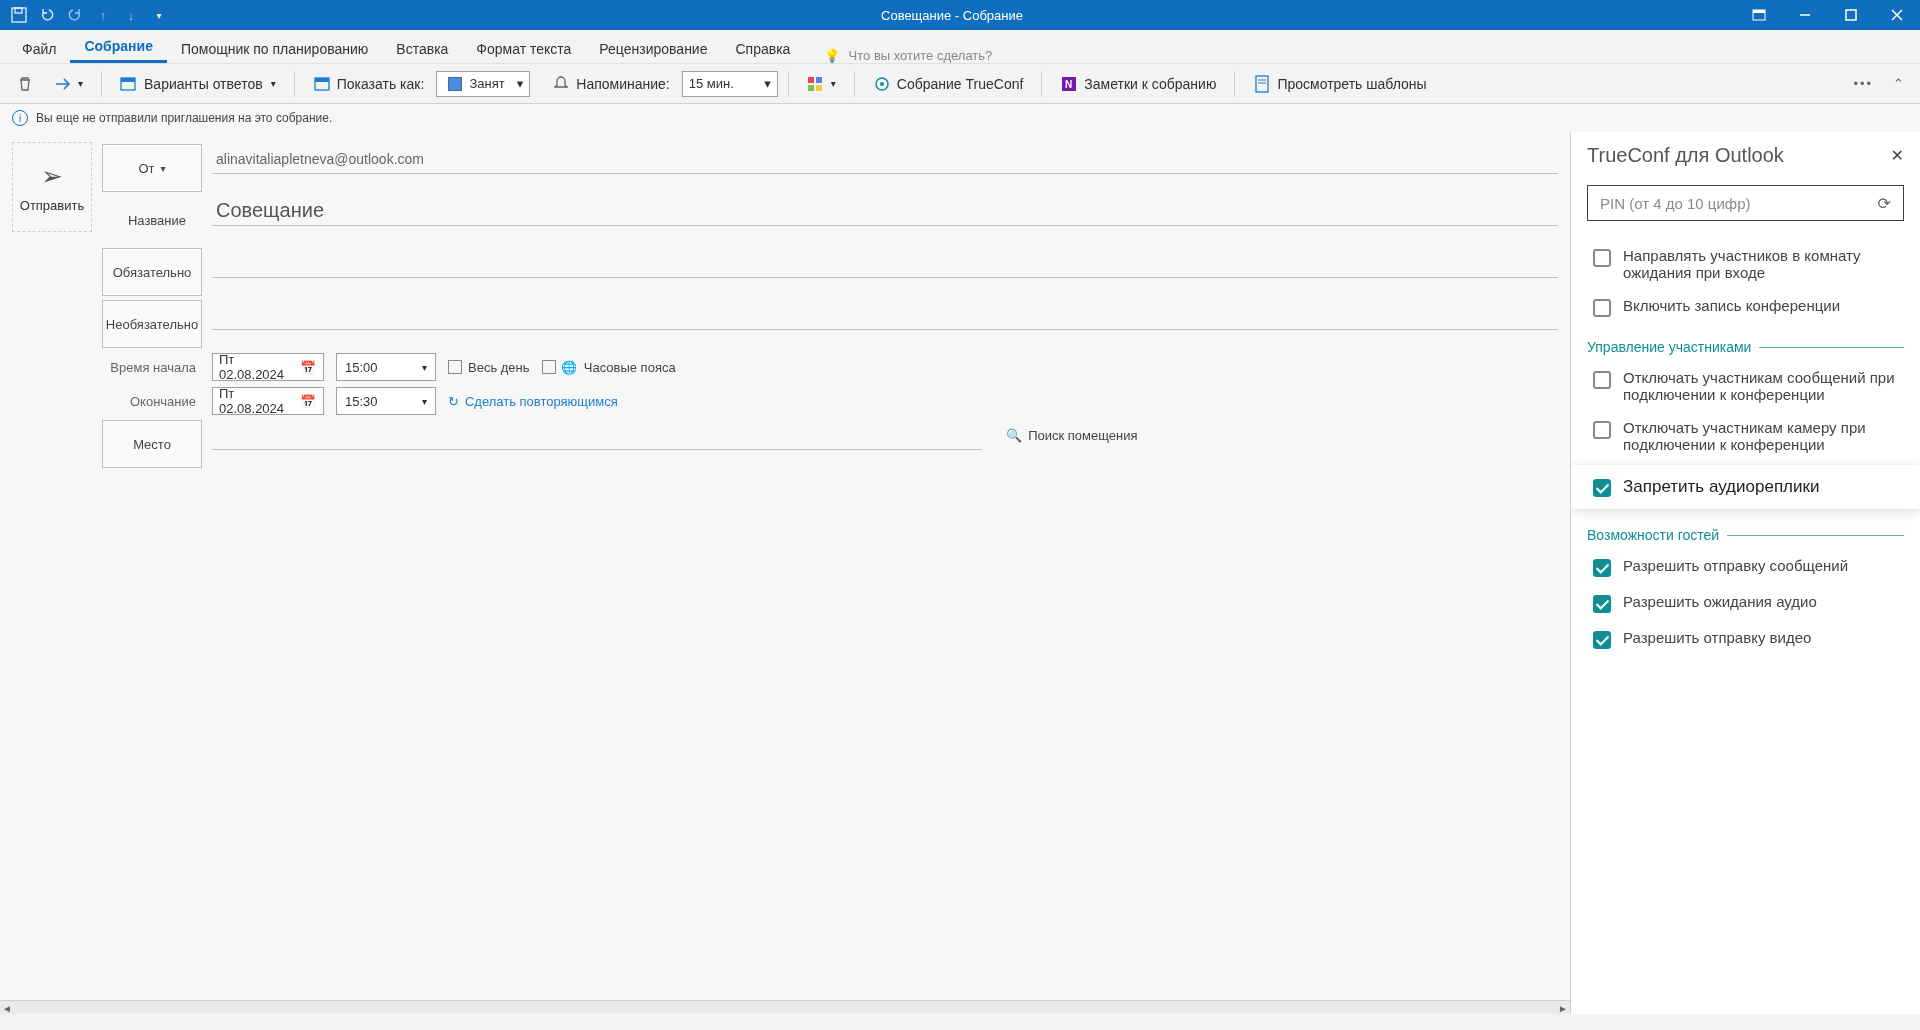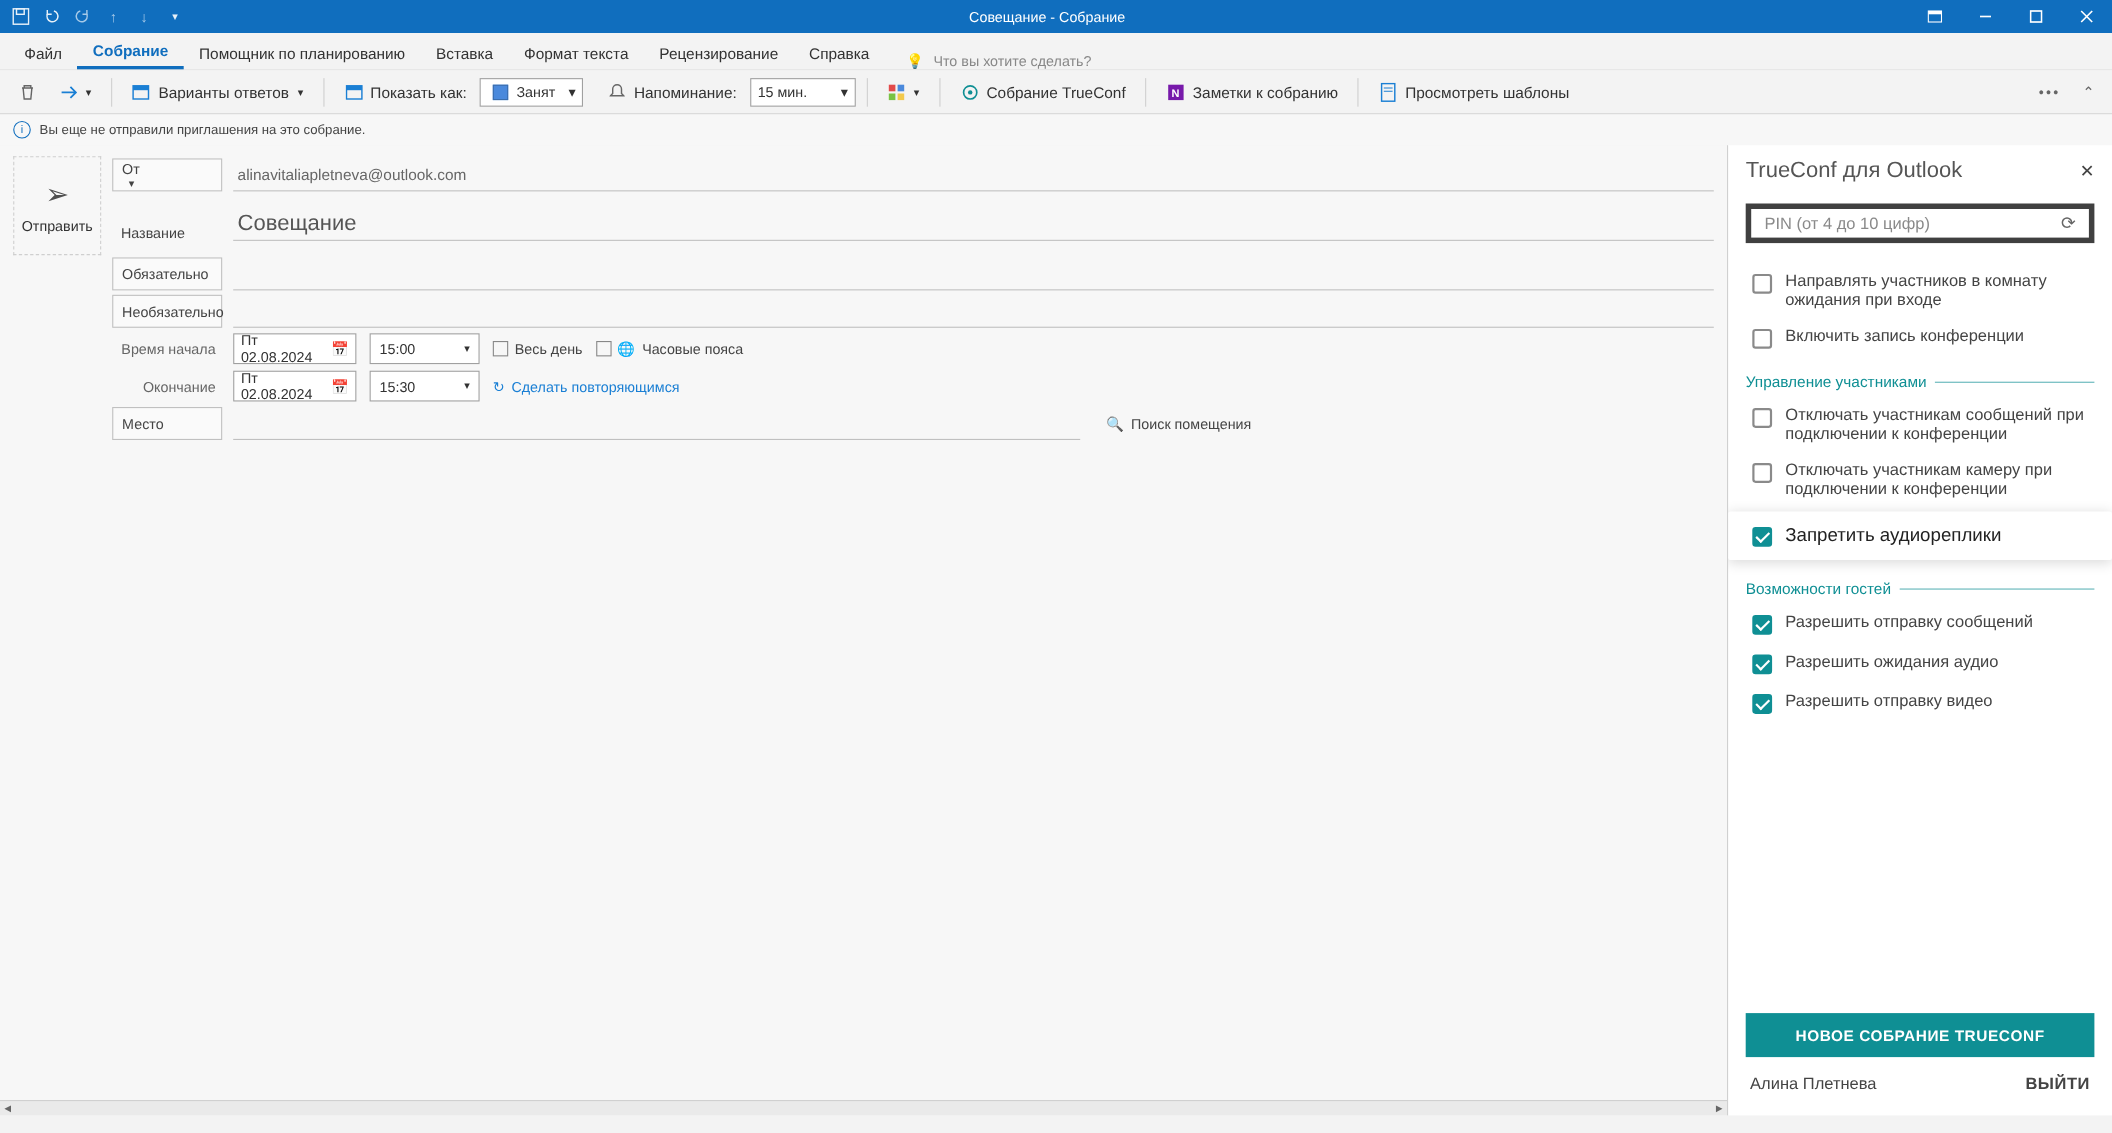--- a/index.html
+++ b/index.html
@@ -34,21 +34,21 @@
 .info-bar .icon { width:16px; height:16px; border:1.5px solid #106ebe; border-radius:50%; display:flex; align-items:center; justify-content:center; font-size:10px; color:#106ebe; }
 
 
 .workspace { display: flex; height: calc(100% - 30px - 34px - 40px - 30px - 14px); }
 .meeting-form { flex: 1; background: #f7f7f7; padding: 10px 12px; position: relative; }
 .form-grid { display: grid; grid-template-columns: 90px 110px 1fr; gap: 0; }
 .send-cell { grid-row: 1 / span 2; display: flex; flex-direction: column; align-items: center; justify-content: center; border: 1px dashed #cfcfcf; height: 90px; margin-right: 10px; cursor: pointer; }
 .send-cell .arrow { font-size: 26px; color: #505050; }
 .send-cell .lbl { font-size: 13px; margin-top: 6px; }
 
-.field-btn { border: 1px solid #c0c0c0; background: #fafafa; height: 30px; display: flex; align-items: flex-start; justify-content: center; font-size: 13px; color: #444; cursor: pointer; margin: 2px 10px 2px 0; padding: 0 8px; flex-direction: column; }
+.field-btn { border: 1px solid #c0c0c0; background: #fafafa; height: 48px; display: flex; align-items: center; justify-content: center; font-size: 13px; color: #444; cursor: pointer; margin: 2px 10px 2px 0; padding: 0 8px; }
 .field-btn.plain { border:none; background:transparent; cursor:default; justify-content:flex-end; padding-right:16px;}
 .field-btn .chev { margin-left:6px; font-size:10px;}
 .field-input { border: none; border-bottom: 1px solid #c0c0c0; background: transparent; height: 30px; padding: 2px 4px; font-size: 15px; outline: none; margin: 2px 0; width: 100%; }
 .field-input.big { font-size: 20px; color: #555; }
 .label-cell { display:flex; align-items:center; justify-content:flex-end; padding-right:16px; font-size:13px; color:#666; height:34px;}
 .span-input { grid-column: 3 / 4; }
 
 .dt-row { display:flex; align-items:center; gap:12px; height:34px;}
 .dt-box { border:1px solid #a0a0a0; background:#fff; height:28px; width:112px; display:flex; align-items:center; padding:0 6px; position:relative;}
 .dt-box .cal { margin-left:auto; font-size:13px; }
@@ -65,21 +65,21 @@
 .hscroll { position:absolute; bottom:0; left:0; right:0; height:14px; background:#eaeaea; border-top:1px solid #d0d0d0;}
 .hscroll .arrow { width:14px; height:14px; display:flex; align-items:center; justify-content:center; font-size:10px; color:#666; position:absolute; top:0;}
 .hscroll .arrow.l { left:0;} .hscroll .arrow.r { right:0;}
 
 
 .tc-panel { width: 350px; background:#fff; border-left:1px solid #d0d0d0; display:flex; flex-direction:column; }
 .tc-header { display:flex; align-items:center; justify-content:space-between; padding:12px 16px 8px; }
 .tc-header h2 { font-size:20px; font-weight:400; color:#555;}
 .tc-close { font-size:16px; cursor:pointer; color:#444;}
 .tc-body { flex:1; overflow:auto; padding: 10px 16px 0 16px; }
-.pin-box { border:5px solid #404040; height:36px; display:flex; align-items:center; padding:0 12px; color:#8a8a8a; font-size:15px; margin-bottom:18px;}
+.pin-box { border:1px solid #404040; height:36px; display:flex; align-items:center; padding:0 12px; color:#8a8a8a; font-size:15px; margin-bottom:18px;}
 .pin-box .refresh { margin-left:auto; cursor:pointer; color:#666; font-size:16px;}
 .tc-check { display:flex; gap:12px; padding:8px 6px; font-size:15px; color:#444; align-items:flex-start;}
 .tc-check .cb { width:18px; height:18px; border:2px solid #8a8a8a; border-radius:3px; flex-shrink:0; margin-top:2px; cursor:pointer;}
 .tc-check .cb.checked { background:#0f8f94; border-color:#0f8f94; position:relative;}
 .tc-check .cb.checked::after { content:""; position:absolute; left:4px; top:0px; width:5px; height:10px; border:solid #fff; border-width:0 2.5px 2.5px 0; transform:rotate(45deg);}
 .tc-check.highlight { background:#fff; box-shadow: 0 2px 12px rgba(0,0,0,0.15); margin:4px -16px; padding:12px 22px; border-radius:2px;}
 .tc-check.highlight .lbl { font-size:17px; color:#222;}
 .tc-section { color:#0f8f94; font-size:14px; padding:14px 0 6px; display:flex; align-items:center; gap:8px;}
 .tc-section::after { content:""; flex:1; height:1px; background:#0f8f94aa;}
 .tc-footer { padding:16px; }
@@ -391,21 +391,14 @@
         </div>
       <div class="tc-check">
           <span class="cb checked"></span>
           <span class="lbl">Разрешить ожидания аудио</span>
         </div>
       <div class="tc-check">
           <span class="cb checked"></span>
           <span class="lbl">Разрешить отправку видео</span>
         </div>
     </div>
-    <div class="tc-footer">
-      <button class="tc-main-btn">НОВОЕ СОБРАНИЕ TRUECONF</button>
-      <div class="tc-user">
-        <span>Алина Плетнева</span>
-        <span class="tc-logout">ВЫЙТИ</span>
-      </div>
-    </div>
   </div>
 </div>
 
 </body></html>

